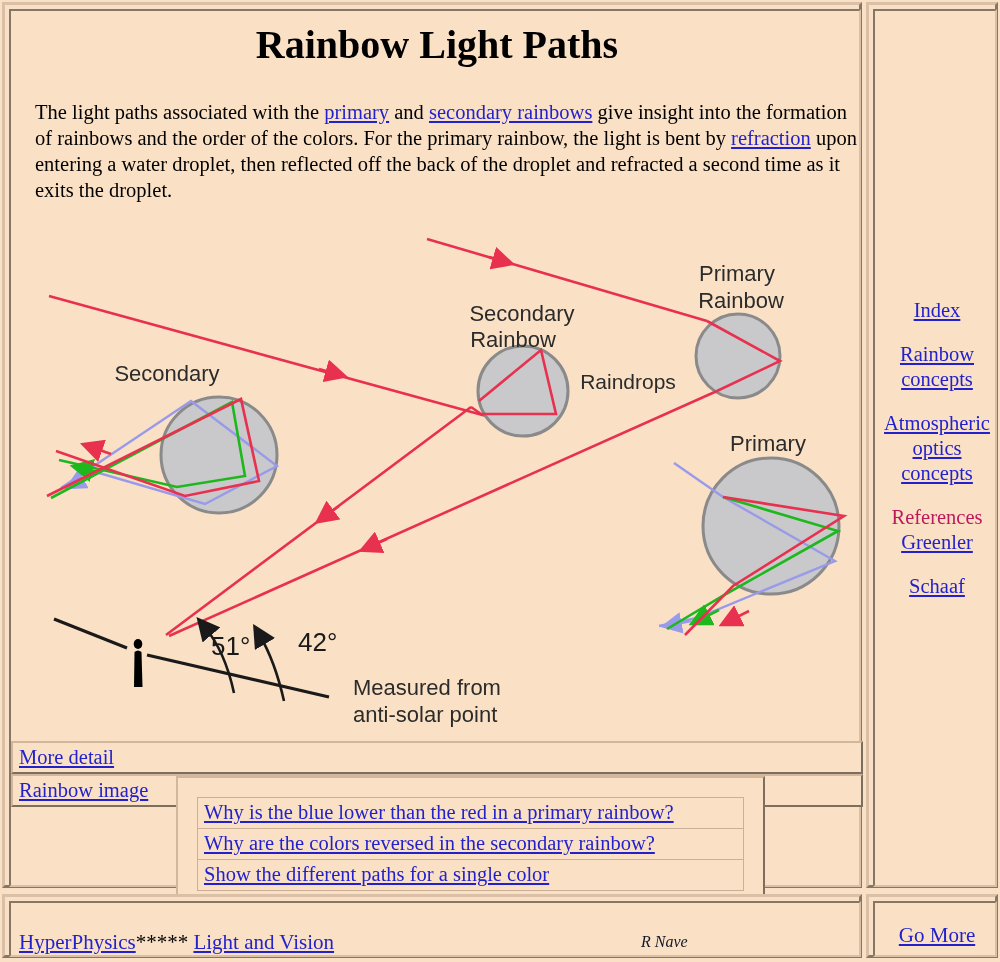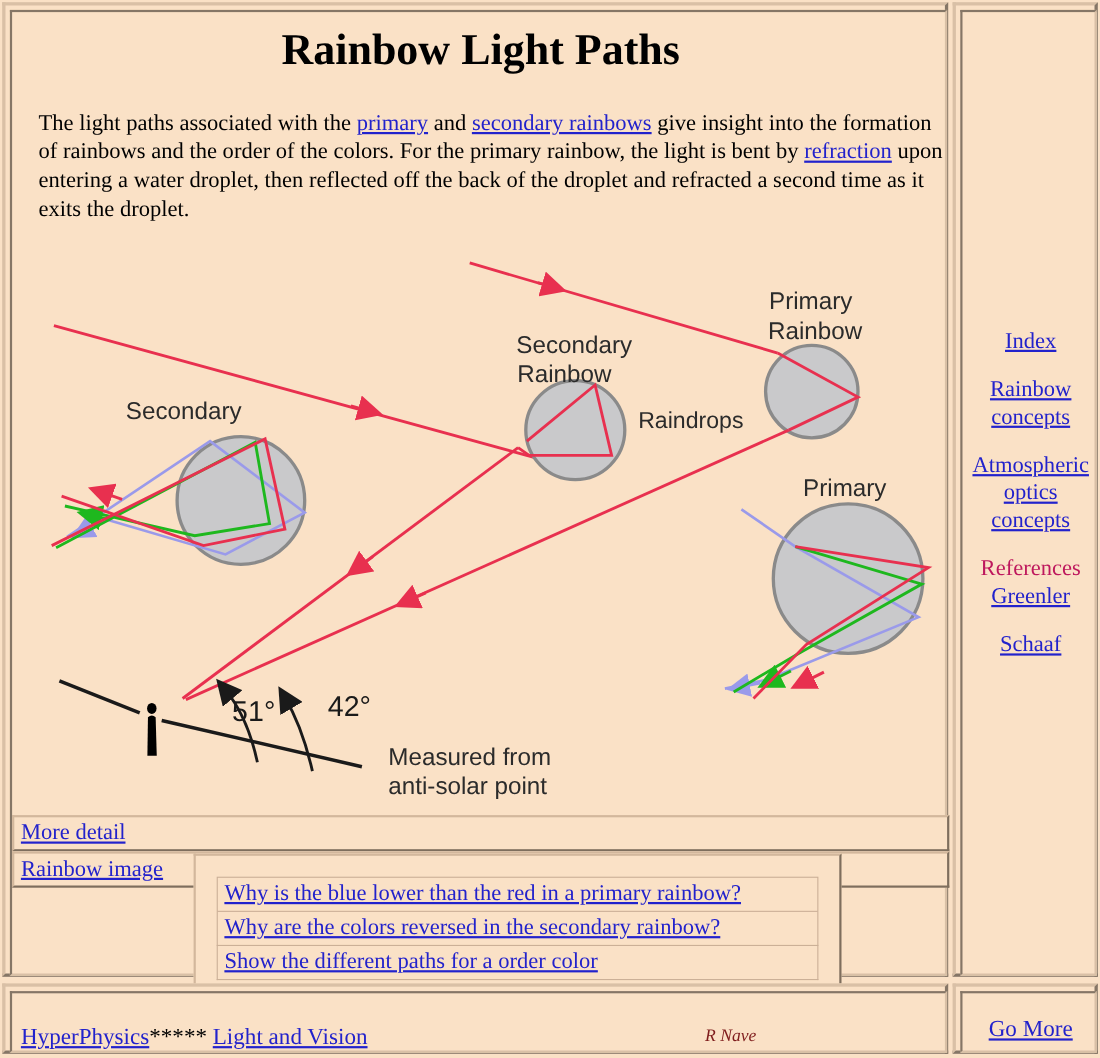--- a/index.html
+++ b/index.html
@@ -145,21 +145,21 @@
     white-space: nowrap;
   }
   .footer-left a { color: #2222cc; text-decoration: underline; }
   .footer-left .stars { color: #000; text-decoration: none; }
   .footer-rnave {
     position: absolute;
     left: 630px; top: 30px;
     font-family: "Liberation Serif", serif;
     font-style: italic;
     font-size: 16px;
-    color: #7f1d1d;
+    color: #0f172a;
   }
   .footer-goback {
     position: absolute;
     left: 0; top: 20px;
     width: 124px;
     text-align: center;
     font-family: "Liberation Serif", serif;
     font-size: 21px;
   }
   .footer-goback a { color: #2222cc; text-decoration: underline; }
@@ -287,21 +287,21 @@
       </svg>
 
       <div class="btnrow" id="row-detail">
         <div class="btnbox"><a href="#">More detail</a></div>
           <div class="btnbox"><a href="#">Rainbow image</a></div>
       </div>
 
       <div id="qbox-outer">
         <div class="qrow"><a href="#">Why is the blue lower than the red in a primary rainbow?</a></div>
         <div class="qrow"><a href="#">Why are the colors reversed in the secondary rainbow?</a></div>
-        <div class="qrow"><a href="#">Show the different paths for a order color</a></div>
+        <div class="qrow"><a href="#">Show the different paths for a single color</a></div>
       </div>
 
     </div>
   </div>
 
   <div class="frame" id="side-frame">
     <div class="frame-inner" id="side-cell">
       <div class="sidelinks">
         <div class="sl-item">
           <a href="#">Index</a>

